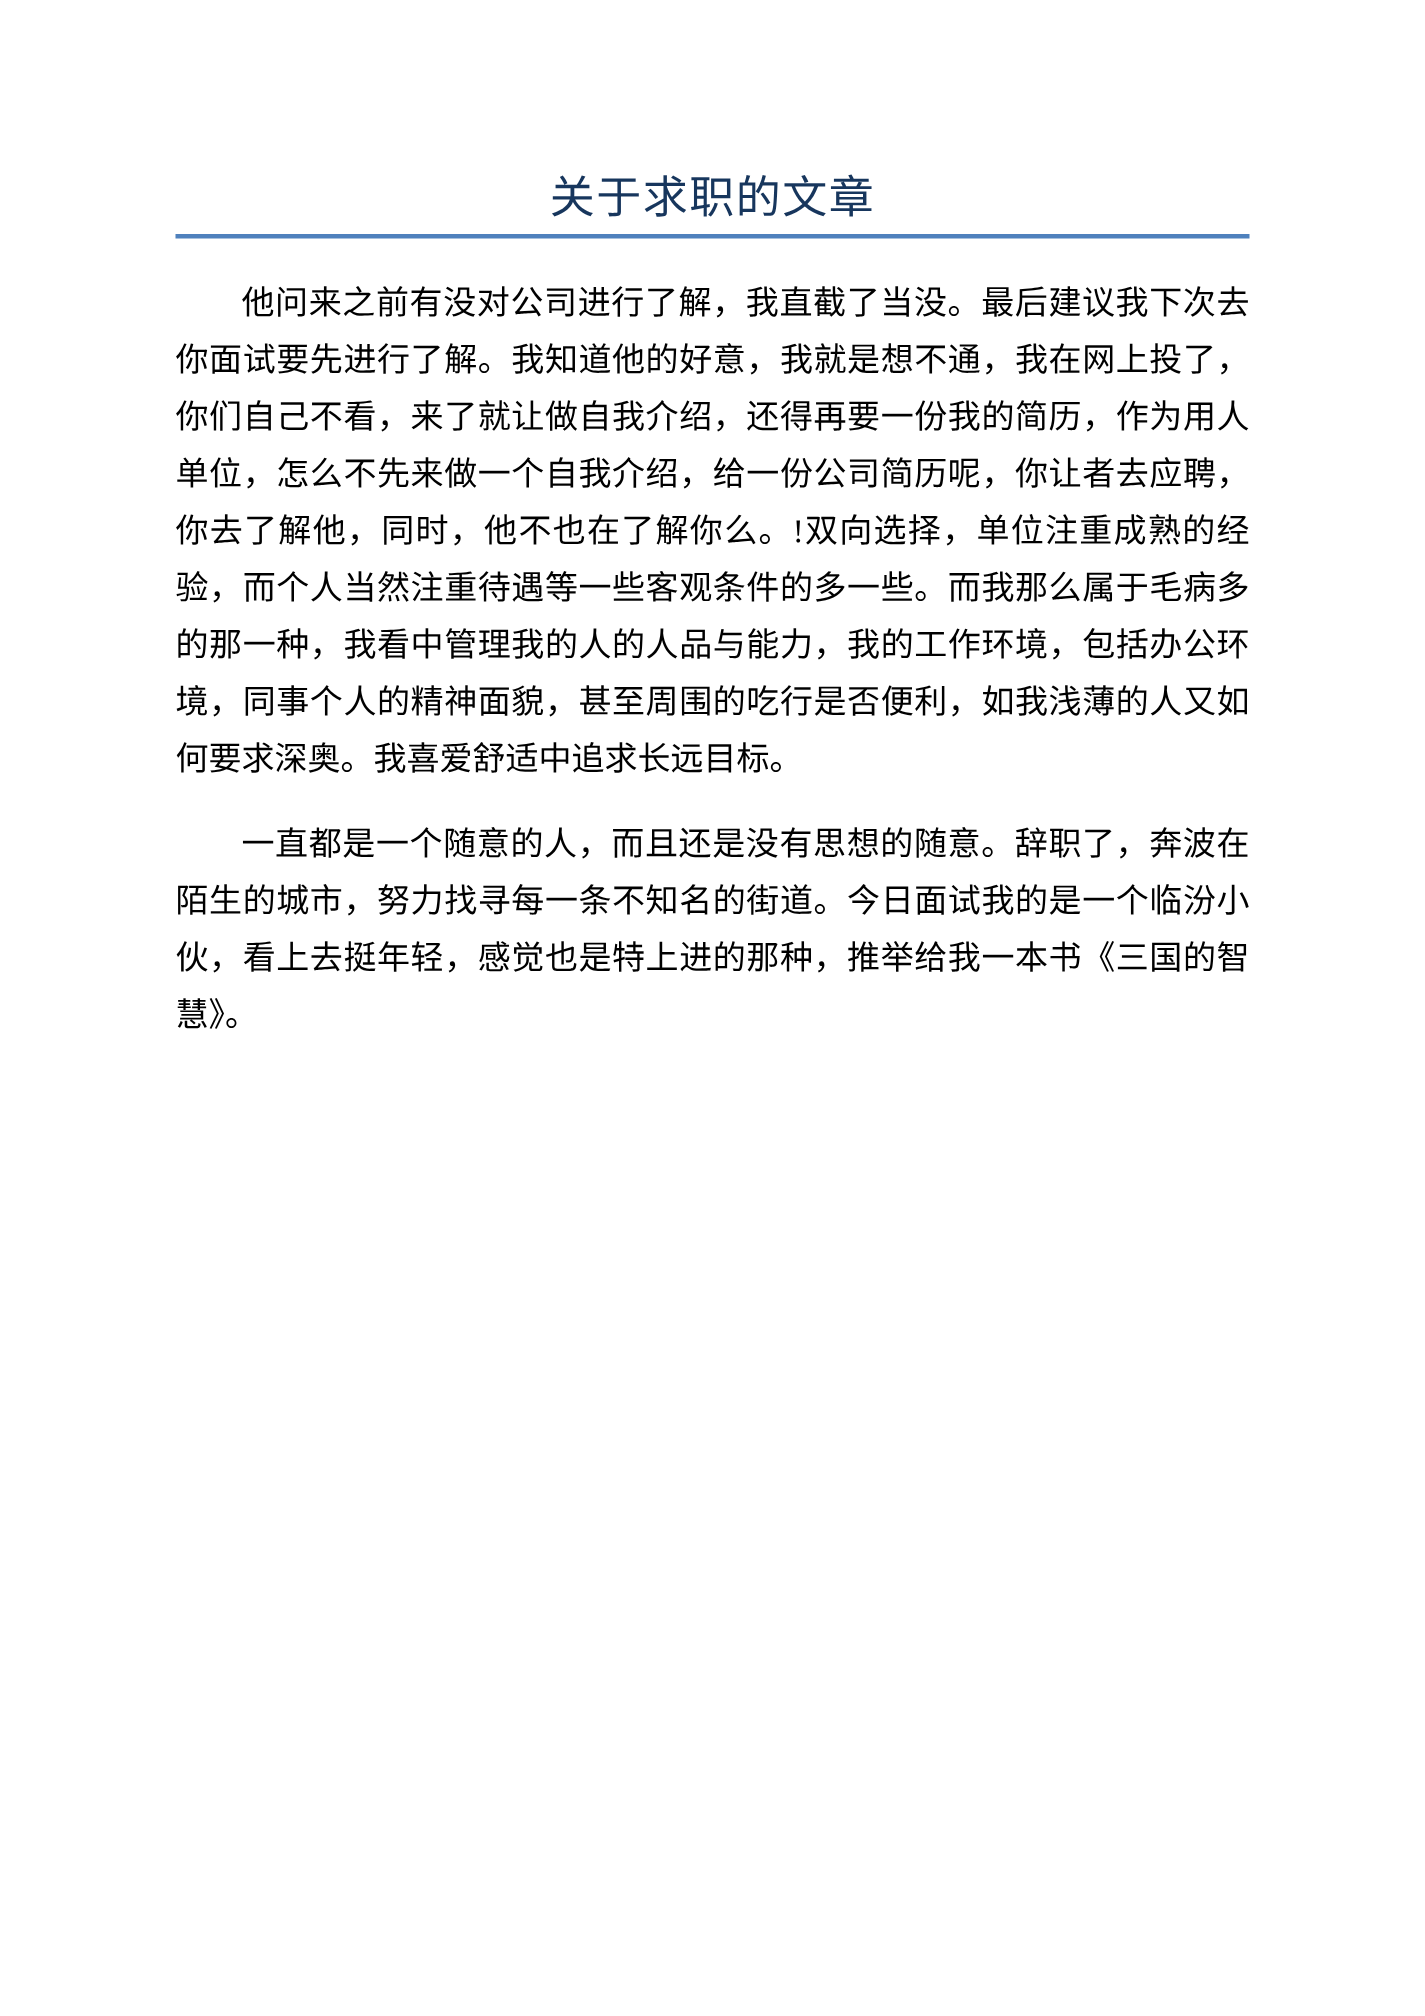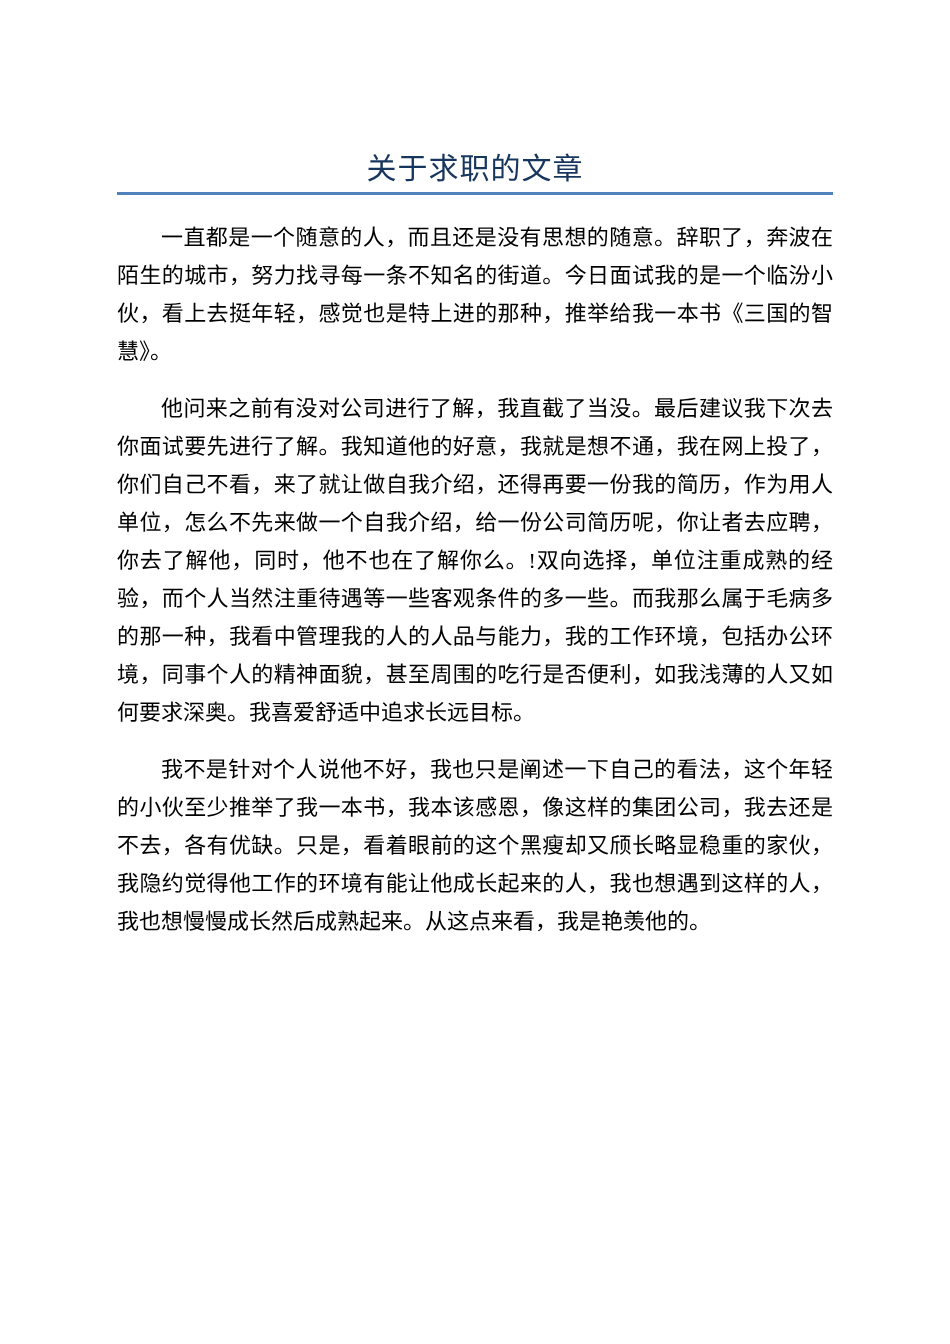--- a/index.html
+++ b/index.html
@@ -14,21 +14,20 @@
       margin: 0 auto;
       background: #ffffff;
       box-sizing: border-box;
       padding: 116px 117px 0 117px;
       overflow: hidden;
       font-family: "Liberation Serif", "DejaVu Serif", serif;
     }
     .doc-header {
       border-bottom: 3px solid #4F81BD;
       padding-bottom: 6px;
-      margin-top: 36px;
     }
     .doc-title {
       margin: 0;
       font-weight: normal;
       font-size: 30px;
       line-height: 34px;
       text-align: center;
       letter-spacing: 1px;
       color: #17365D;
     }
@@ -51,18 +50,17 @@
 
 <div class="page">
 
   <header class="doc-header">
     <h1 class="doc-title">关于求职的文章</h1>
   </header>
   
   <span></span>
 
   <main class="doc-body">
+    <p>他问来之前有没对公司进行了解，我直截了当没。最后建议我下次去你面试要先进行了解。我知道他的好意，我就是想不通，我在网上投了，你们自己不看，来了就让做自我介绍，还得再要一份我的简历，作为用人单位，怎么不先来做一个自我介绍，给一份公司简历呢，你让者去应聘，你去了解他，同时，他不也在了解你么。!双向选择，单位注重成熟的经验，而个人当然注重待遇等一些客观条件的多一些。而我那么属于毛病多的那一种，我看中管理我的人的人品与能力，我的工作环境，包括办公环境，同事个人的精神面貌，甚至周围的吃行是否便利，如我浅薄的人又如何要求深奥。我喜爱舒适中追求长远目标。</p>
     <p>一直都是一个随意的人，而且还是没有思想的随意。辞职了，奔波在陌生的城市，努力找寻每一条不知名的街道。今日面试我的是一个临汾小伙，看上去挺年轻，感觉也是特上进的那种，推举给我一本书《三国的智慧》。</p>
-    <p>他问来之前有没对公司进行了解，我直截了当没。最后建议我下次去你面试要先进行了解。我知道他的好意，我就是想不通，我在网上投了，你们自己不看，来了就让做自我介绍，还得再要一份我的简历，作为用人单位，怎么不先来做一个自我介绍，给一份公司简历呢，你让者去应聘，你去了解他，同时，他不也在了解你么。!双向选择，单位注重成熟的经验，而个人当然注重待遇等一些客观条件的多一些。而我那么属于毛病多的那一种，我看中管理我的人的人品与能力，我的工作环境，包括办公环境，同事个人的精神面貌，甚至周围的吃行是否便利，如我浅薄的人又如何要求深奥。我喜爱舒适中追求长远目标。</p>
-    <p>我不是针对个人说他不好，我也只是阐述一下自己的看法，这个年轻的小伙至少推举了我一本书，我本该感恩，像这样的集团公司，我去还是不去，各有优缺。只是，看着眼前的这个黑瘦却又颀长略显稳重的家伙，我隐约觉得他工作的环境有能让他成长起来的人，我也想遇到这样的人，我也想慢慢成长然后成熟起来。从这点来看，我是艳羡他的。</p>
   </main>
 
 </div>
 
 </body></html>

